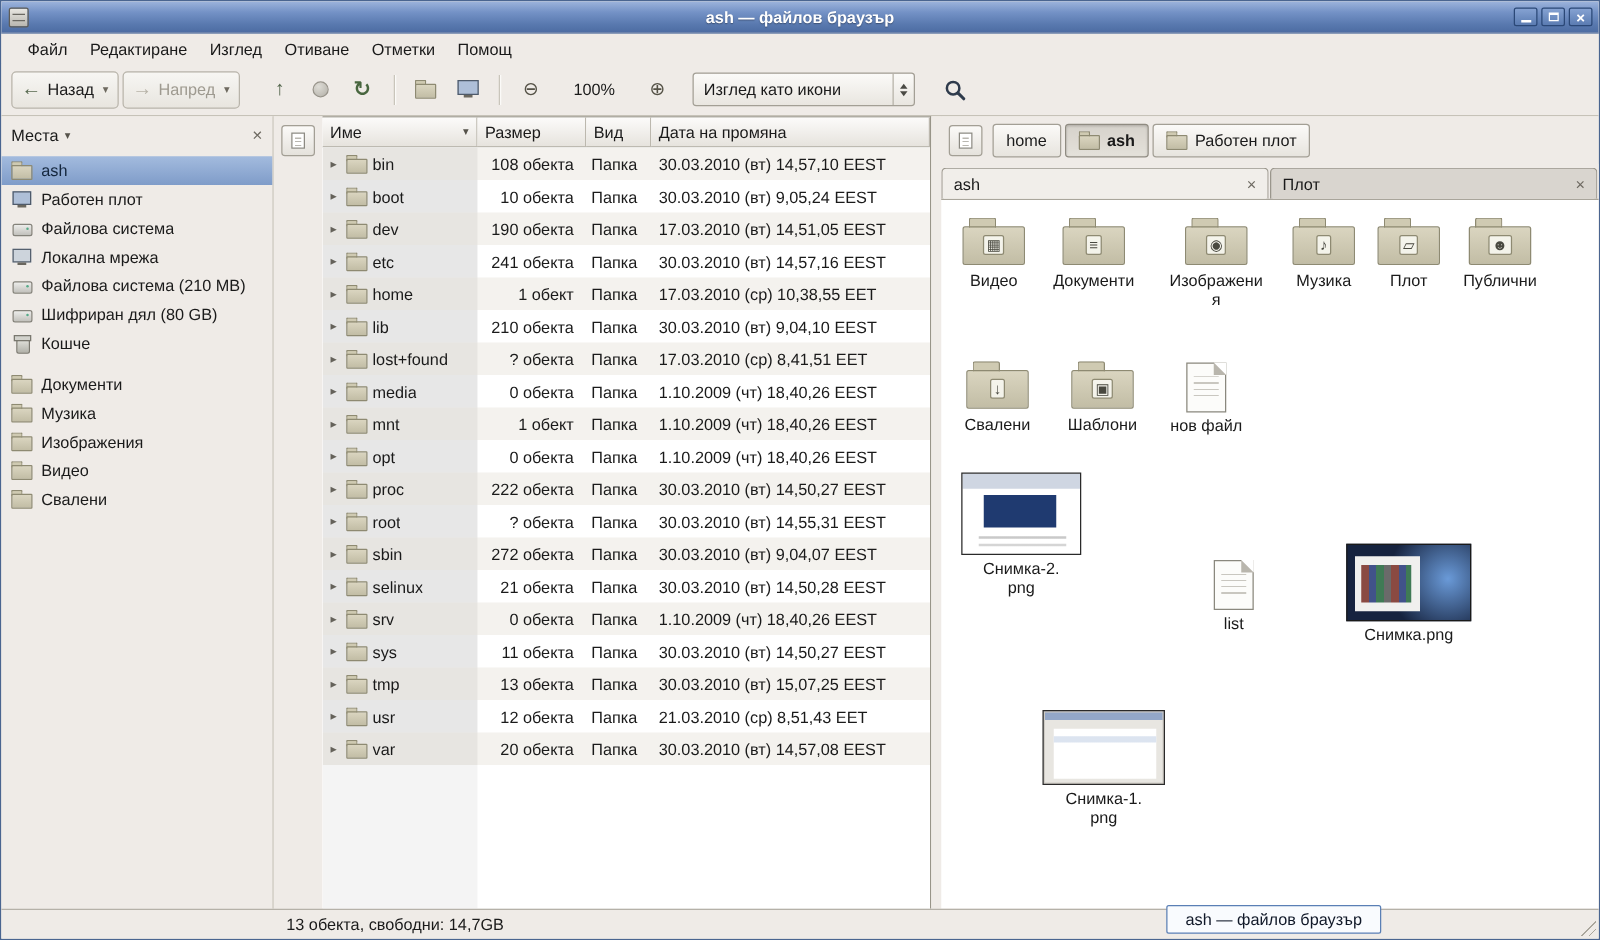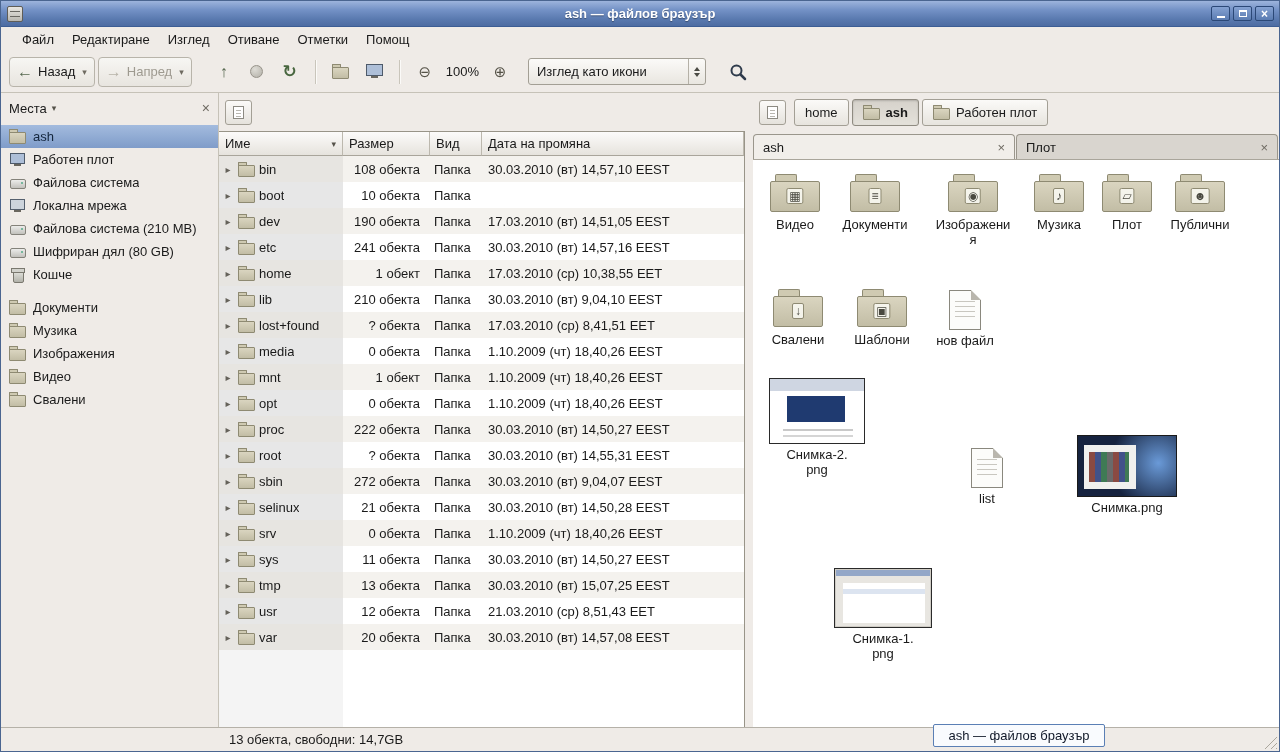--- a/index.html
+++ b/index.html
@@ -43,21 +43,21 @@
   .arrow-glyph { font-size:16px; color:#56684f; font-weight:bold; line-height:1; }
   .chev { font-size:9px; color:#6e6a60; margin-left:2px; }
   .stop-circle { width:13px; height:13px; border-radius:50%;
                  background:radial-gradient(circle at 35% 30%,#dedcd6,#b3b0a8); border:1px solid #97938a; }
   .reload-glyph { font-size:17px; color:#48663f; font-weight:bold; line-height:1; }
   .computer-icon { width:20px; height:17px; position:relative; display:inline-block; }
   .computer-icon::before { content:""; position:absolute; left:2px; top:1px; width:15px; height:10px;
                            background:#aebfd8; border:1px solid #4e5a6a; }
   .computer-icon::after { content:""; position:absolute; left:7px; top:13px; width:7px; height:2px; background:#6a675f; }
   .zoom-glyph { font-size:15px; color:#555247; line-height:1; }
-  .zoom-level { margin:0 3px; }
+  .zoom-level { margin:0 16px; }
   .combo { margin-left:10px; height:27px; display:flex; align-items:center;
            background:linear-gradient(#fbfaf8,#e9e6e0); border:1px solid #a39f95; border-radius:3px;
            padding-left:8px; min-width:178px; justify-content:space-between; }
   .spin { width:17px; align-self:stretch; border-left:1px solid #b5b1a7; display:flex; flex-direction:column;
           align-items:center; justify-content:center; gap:2px; margin-left:8px; }
   .up-t { width:0; height:0; border-left:3px solid transparent; border-right:3px solid transparent;
           border-bottom:4px solid #4a4a44; }
   .down-t { width:0; height:0; border-left:3px solid transparent; border-right:3px solid transparent;
             border-top:4px solid #4a4a44; }
   .tsep { width:1px; height:24px; background:#c9c5bb; box-shadow:1px 0 0 #fbfaf8; margin:0 7px; flex:none; }
@@ -94,21 +94,21 @@
   .pl-icon.k-drive::before { content:""; position:absolute; left:1px; top:4px; width:14px; height:8px;
       background:linear-gradient(#ececea,#c2c1bc); border:1px solid #84827a; border-radius:2px; }
   .pl-icon.k-drive::after { content:""; position:absolute; right:3px; top:7px; width:2px; height:2px;
       border-radius:50%; background:#55aa88; }
   .pl-icon.k-trash::before { content:""; position:absolute; left:2px; top:1px; width:12px; height:3px;
       background:#d2d2cc; border:1px solid #7a786f; }
   .pl-icon.k-trash::after { content:""; position:absolute; left:4px; top:5px; width:9px; height:9px;
       background:linear-gradient(#dcdcd6,#b2b2aa); border:1px solid #7a786f; border-radius:0 0 2px 2px; }
 
   
-  .pane-list { width:526px; flex:none; display:flex; flex-direction:column; background:#EFEBE7; }
+  .pane-list { width:526px; flex:none; display:flex; flex-direction:row; background:#EFEBE7; }
   .pane-top { height:38px; display:flex; align-items:center; padding:0 6px; flex:none; }
   .loc-btn { width:27px; height:25px; display:flex; align-items:center; justify-content:center;
              background:linear-gradient(#fbfaf8,#e5e2dc); border:1px solid #a39f95; border-radius:3px; }
   .note-icon { width:11px; height:13px; background:#fff; border:1px solid #8c8a82; position:relative; }
   .note-icon::before { content:""; position:absolute; left:2px; right:2px; top:3px; height:7px;
       background:repeating-linear-gradient(#b9b7b0 0 1px, transparent 1px 3px); }
   .list-frame { flex:1; display:flex; flex-direction:column; border-top:1px solid #989488;
                 border-right:1px solid #989488; background:#fff; overflow:hidden; }
   .list-header { display:grid; grid-template-columns:124px 87px 52px 1fr; height:24px; flex:none; }
   .hcell { display:flex; align-items:center; padding:0 6px; background:linear-gradient(#fcfbfa,#e6e3dd);
@@ -386,20 +386,21 @@
               </div>
 
               <div class="trow">
                 <div class="cell c-name">
                   <span class="expander">▸</span>
                   <span class="folder-mini"></span>
                   <span class="rlabel">boot</span>
                 </div>
                 <div class="cell c-size">10 обекта</div>
                 <div class="cell c-type">Папка</div>
+                <div class="cell c-date">30.03.2010 (вт) 9,05,24 EEST</div>
               </div>
 
               <div class="trow">
                 <div class="cell c-name">
                   <span class="expander">▸</span>
                   <span class="folder-mini"></span>
                   <span class="rlabel">dev</span>
                 </div>
                 <div class="cell c-size">190 обекта</div>
                 <div class="cell c-type">Папка</div>

